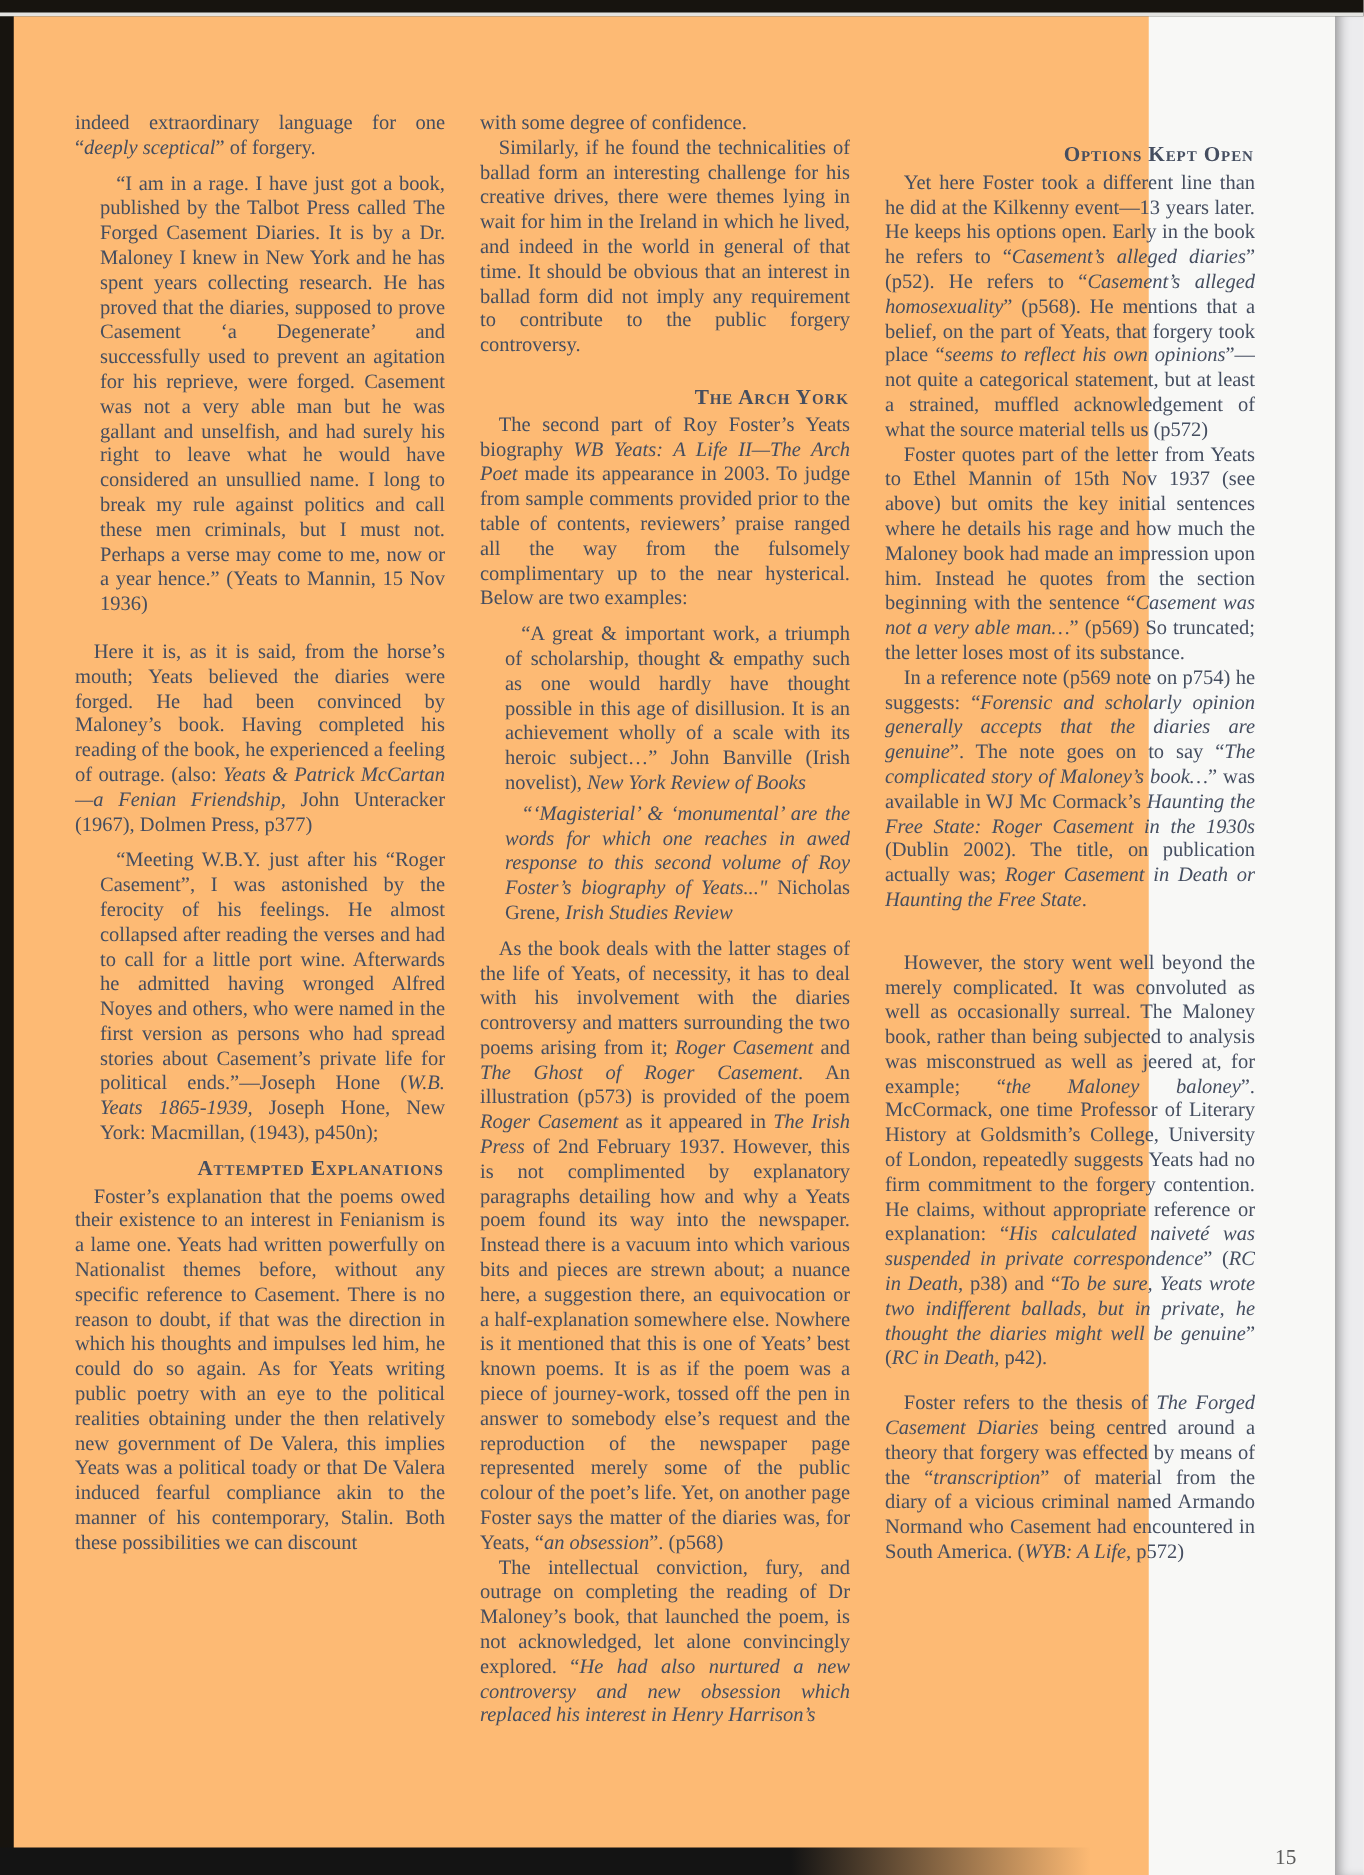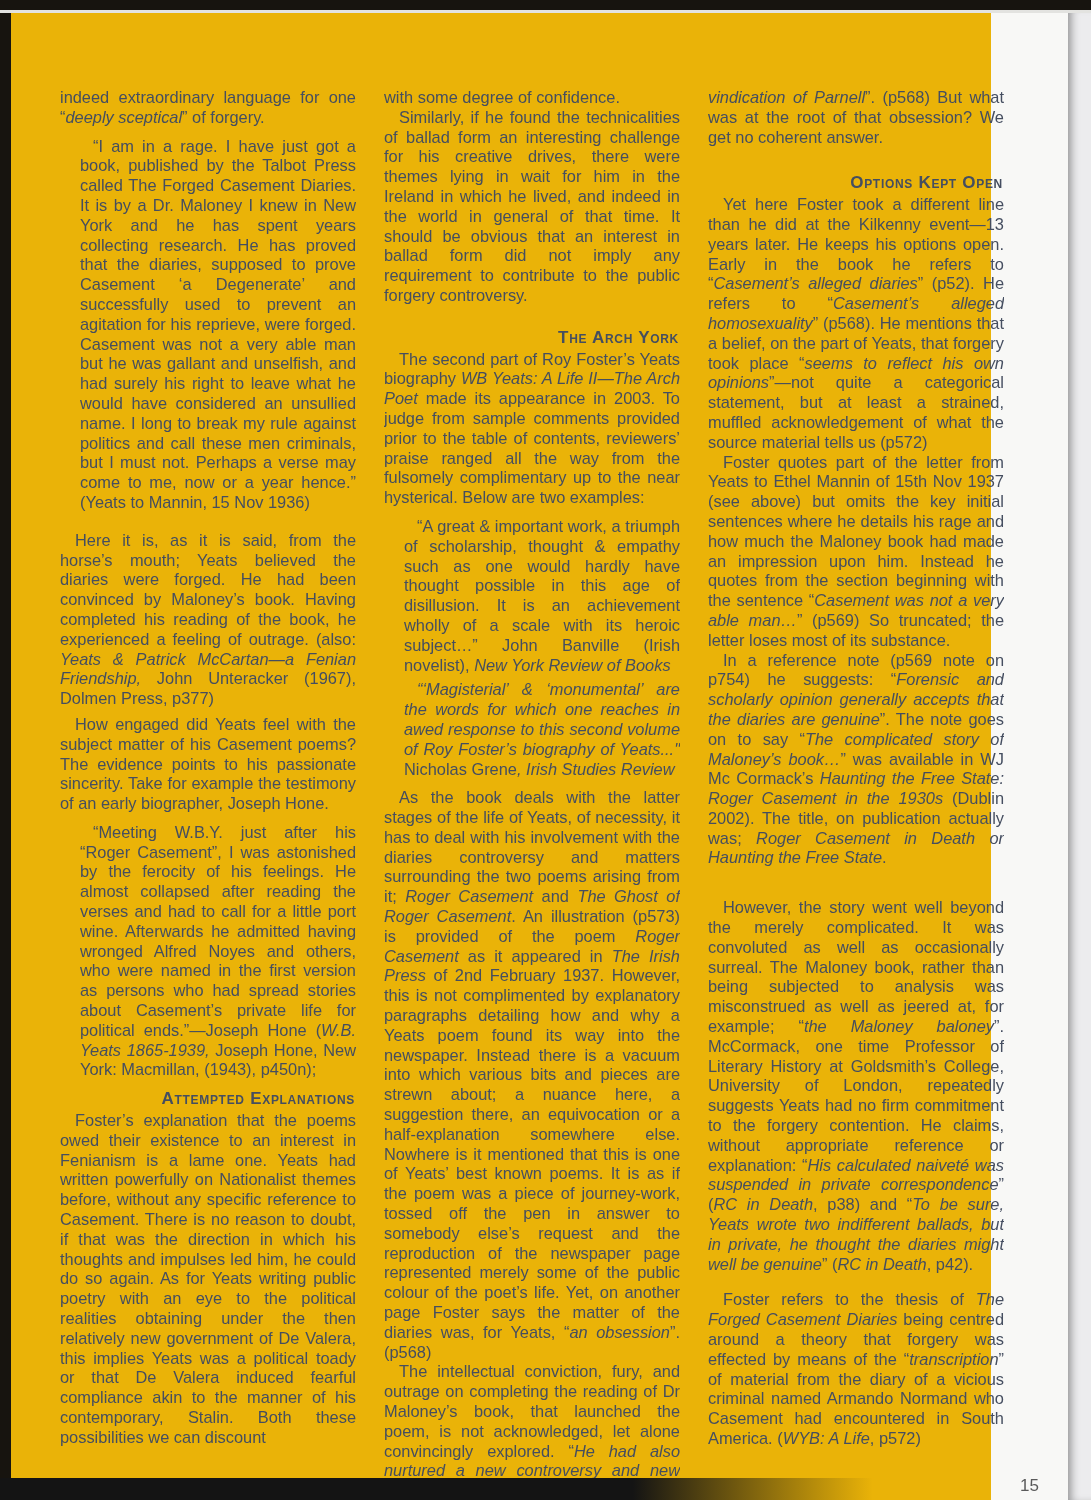--- a/index.html
+++ b/index.html
@@ -1,17 +1,17 @@
 <!DOCTYPE html>
 <html><head>
 <meta charset="utf-8">
 <style>
   html,body{margin:0;padding:0;width:1091px;height:1500px;overflow:hidden;background:#f8f8f6;}
-  .scan{position:relative;width:991px;height:1500px;background:#eab308;
-        font-family:Liberation Sans, sans-serif;color:#454e60;}
+  .scan{position:relative;width:919px;height:1500px;background:#fdba74;
+        font-family:Liberation Serif, serif;color:#454e60;}
   .band-top{position:absolute;left:0;top:0;width:1091px;height:10px;background:#17140f;
             border-bottom:3px solid #e3e3e0;z-index:5;}
   .band-left{position:absolute;left:0;top:0;width:11px;height:1500px;background:#17140f;z-index:4;}
   .band-bottom{position:absolute;left:0;bottom:0;width:1091px;height:22px;z-index:4;
             background:linear-gradient(to right,#141414 0%,#141414 58%,rgba(20,20,20,0) 80%);}
   .page-edge-right{position:absolute;left:1068px;top:10px;width:23px;height:1490px;background:#ececee;
             box-shadow:inset 7px 0 9px -4px rgba(0,0,0,.38);z-index:3;}
   .content{position:absolute;left:60px;top:88px;width:944px;height:1392px;display:flex;gap:28px;z-index:2;}
   .col{width:296px;height:100%;overflow:hidden;font-size:16.4px;line-height:19.8px;}
   .blk{text-align:justify;margin:0;}
@@ -30,37 +30,35 @@
 <div class="scan">
   <div class="band-top"></div>
   <div class="band-left"></div>
   <div class="page-edge-right"></div>
   <div class="band-bottom"></div>
   <div class="content">
     <div class="col">
         <div class="blk pf"><span>indeed extraordinary language for one “</span><span class="it">deeply sceptical</span><span>” of forgery.</span></div>
         <div class="blk q"><span>“I am in a rage. I have just got a book, published by the Talbot Press called The Forged Casement Diaries. It is by a Dr. Maloney I knew in New York and he has spent years collecting research. He has proved that the diaries, supposed to prove Casement ‘a Degenerate’ and successfully used to prevent an agitation for his reprieve, were forged. Casement was not a very able man but he was gallant and unselfish, and had surely his right to leave what he would have considered an unsullied name. I long to break my rule against politics and call these men criminals, but I must not. Perhaps a verse may come to me, now or a year hence.” (Yeats to Mannin, 15 Nov 1936)</span></div>
         <div class="blk p" style="margin-top: 18px;"><span>Here it is, as it is said, from the horse’s mouth; Yeats believed the diaries were forged. He had been convinced by Maloney’s book. Having completed his reading of the book, he experienced a feeling of outrage. (also: </span><span class="it">Yeats &amp; Patrick McCartan—a Fenian Friendship,</span><span> John Unteracker (1967), Dolmen Press, p377)</span></div>
-        <div class="blk p" style="margin-top: 6px;"><span>How engaged did Yeats feel with the subject matter of his Casement poems? The evidence points to his passionate sincerity. Take for example the testimony of an early biographer, Joseph Hone.</span></div>
         <div class="blk q"><span>“Meeting W.B.Y. just after his “Roger Casement”, I was astonished by the ferocity of his feelings. He almost collapsed after reading the verses and had to call for a little port wine. Afterwards he admitted having wronged Alfred Noyes and others, who were named in the first version as persons who had spread stories about Casement’s private life for political ends.”—Joseph Hone (</span><span class="it">W.B. Yeats 1865-1939,</span><span> Joseph Hone, New York: Macmillan, (1943), p450n);</span></div>
         <div class="blk h"><span>Attempted Explanations</span></div>
         <div class="blk p"><span>Foster’s explanation that the poems owed their existence to an interest in Fenianism is a lame one. Yeats had written powerfully on Nationalist themes before, without any specific reference to Casement. There is no reason to doubt, if that was the direction in which his thoughts and impulses led him, he could do so again. As for Yeats writing public poetry with an eye to the political realities obtaining under the then relatively new government of De Valera, this implies Yeats was a political toady or that De Valera induced fearful compliance akin to the manner of his contemporary, Stalin. Both these possibilities we can discount</span></div>
       </div>
     <div class="col">
         <div class="blk pf"><span>with some degree of confidence.</span></div>
         <div class="blk p"><span>Similarly, if he found the technicalities of ballad form an interesting challenge for his creative drives, there were themes lying in wait for him in the Ireland in which he lived, and indeed in the world in general of that time. It should be obvious that an interest in ballad form did not imply any requirement to contribute to the public forgery controversy.</span></div>
         <div class="blk h" style="margin-top: 22px;"><span>The Arch York</span></div>
         <div class="blk p"><span>The second part of Roy Foster’s Yeats biography </span><span class="it">WB Yeats: A Life II—The Arch Poet</span><span> made its appearance in 2003. To judge from sample comments provided prior to the table of contents, reviewers’ praise ranged all the way from the fulsomely complimentary up to the near hysterical. Below are two examples:</span></div>
         <div class="blk q"><span>“A great &amp; important work, a triumph of scholarship, thought &amp; empathy such as one would hardly have thought possible in this age of disillusion. It is an achievement wholly of a scale with its heroic subject…”  John Banville (Irish novelist), </span><span class="it">New York Review of Books</span></div>
         <div class="blk q"><span class="it">“‘Magisterial’ &amp; ‘monumental’ are the words for which one reaches in awed response to this second volume of Roy Foster’s biography of Yeats..." </span><span>Nicholas Grene</span><span class="it">, Irish Studies Review</span></div>
         <div class="blk p" style="margin-top: 6px;"><span>As the book deals with the latter stages of the life of Yeats, of necessity, it has to deal with his involvement with the diaries controversy and matters surrounding the two poems arising from it; </span><span class="it">Roger Casement</span><span> and </span><span class="it">The Ghost of Roger Casement</span><span>.  An illustration (p573) is provided of the poem </span><span class="it">Roger Casement</span><span> as it appeared in </span><span class="it">The Irish Press</span><span> of 2nd February 1937. However, this is not complimented by explanatory paragraphs detailing how and why a Yeats poem found its way into the newspaper. Instead there is a vacuum into which various bits and pieces are strewn about; a nuance here, a suggestion there, an equivocation or a half-explanation somewhere else. Nowhere is it mentioned that this is one of Yeats’ best known poems. It is as if the poem was a piece of journey-work, tossed off the pen in answer to somebody else’s request and the reproduction of the newspaper page represented merely some of the public colour of the poet’s life. Yet, on another page Foster says the matter of the diaries was, for Yeats, “</span><span class="it">an obsession</span><span>”. (p568)</span></div>
         <div class="blk p"><span>The intellectual conviction, fury, and outrage on completing the reading of Dr Maloney’s book, that launched the poem, is not acknowledged, let alone convincingly explored. “</span><span class="it">He had also nurtured a new controversy and new obsession which replaced his interest in Henry Harrison’s</span></div>
       </div>
     <div class="col">
-        <div class="blk pf"><span class="it">vindication of Parnell</span><span>”. (p568) But what was at the root of that obsession? We get no coherent answer.</span></div>
         <div class="blk h" style="margin-top: 26px;"><span>Options Kept Open</span></div>
         <div class="blk p"><span>Yet here Foster took a different line than he did at the Kilkenny event—13 years later. He keeps his options open. Early in the book he refers to “</span><span class="it">Casement’s alleged diaries</span><span>” (p52). He refers to “</span><span class="it">Casement’s alleged homosexuality</span><span>” (p568). He mentions that a belief, on the part of Yeats, that forgery took place “</span><span class="it">seems to reflect his own opinions</span><span>”—not quite a categorical statement, but at least a strained, muffled acknowledgement of what the source material tells us (p572)</span></div>
         <div class="blk p"><span>Foster quotes part of the letter from Yeats to Ethel Mannin of 15th Nov 1937 (see above) but omits the key initial sentences where he details his rage and how much the Maloney book had made an impression upon him. Instead he quotes from the section beginning with the sentence “</span><span class="it">Casement was not a very able man…</span><span>” (p569) So truncated; the letter loses most of its substance.</span></div>
         <div class="blk p"><span>In a reference note (p569 note on p754) he suggests: “</span><span class="it">Forensic and scholarly opinion generally accepts that the diaries are genuine</span><span>”.  The note goes on to say “</span><span class="it">The complicated story of Maloney’s book…</span><span>” was available in WJ Mc Cormack’s </span><span class="it">Haunting the Free State: Roger Casement in the 1930s</span><span> (Dublin 2002). The title, on publication actually was; </span><span class="it">Roger Casement in Death or Haunting the Free State</span><span>.</span></div>
         <div class="blk p" style="margin-top: 30px;"><span>However, the story went well beyond the merely complicated. It was convoluted as well as occasionally surreal. The Maloney book, rather than being subjected to analysis was misconstrued as well as jeered at, for example; “</span><span class="it">the Maloney baloney</span><span>”. McCormack, one time Professor of Literary History at Goldsmith’s College, University of London, repeatedly suggests Yeats had no firm commitment to the forgery contention. He claims, without appropriate reference or explanation: “</span><span class="it">His calculated naiveté was suspended in private correspondence</span><span>” (</span><span class="it">RC in Death</span><span>, p38) and “</span><span class="it">To be sure, Yeats wrote two indifferent ballads, but in private, he thought the diaries might well be genuine</span><span>” (</span><span class="it">RC in Death</span><span>, p42).</span></div>
         <div class="blk p" style="margin-top: 16px;"><span>Foster refers to the thesis of </span><span class="it">The Forged Casement Diaries</span><span> being centred around a theory that forgery was effected by means of the “</span><span class="it">transcription</span><span>” of material from the diary of a vicious criminal named Armando Normand who Casement had encountered in South America. (</span><span class="it">WYB: A Life</span><span>, p572)</span></div>
       </div>
   </div>
   <div class="pagenum">15</div>
 </div>

